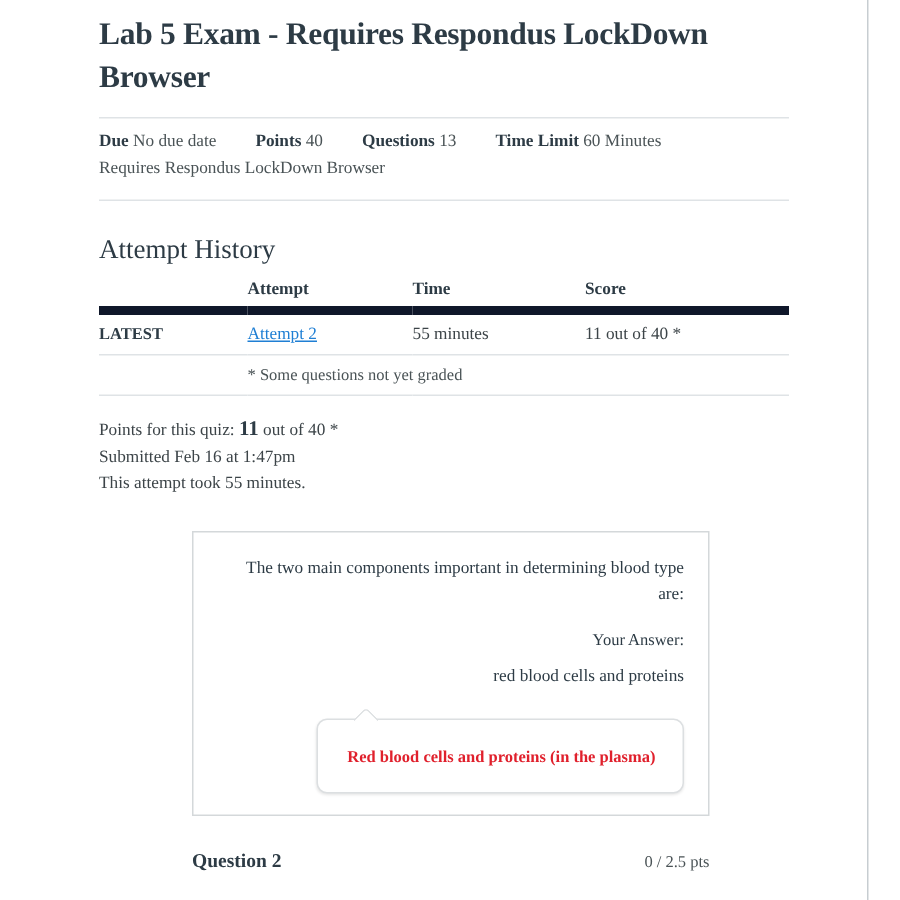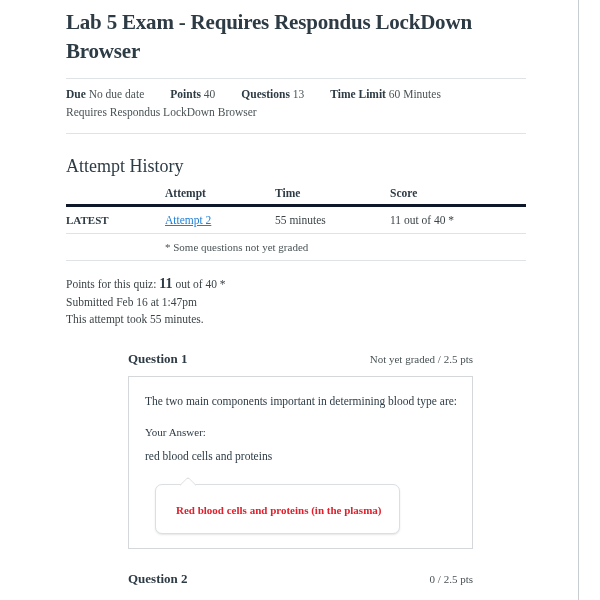--- a/index.html
+++ b/index.html
@@ -79,21 +79,21 @@
     width: 460px;
     margin-top: 10px;
     font-size: 11.5px;
   }
   table.attempts th {
     text-align: left;
     font-weight: bold;
     font-size: 11.5px;
     color: #2d3b45;
     padding: 0 0 5px 0;
-    border-bottom: 3px solid #0f172a;
+    border-bottom: 6px solid #0f172a;
   }
   table.attempts td {
     padding: 7px 0 7px 0;
     border-bottom: 1px solid #dfe3e6;
     color: #3c4448;
     vertical-align: top;
   }
   .col-latest { width: 99px; }
   .col-attempt { width: 110px; }
   .col-time { width: 115px; }
@@ -142,22 +142,23 @@
     font-weight: bold;
     color: #2d3b45;
   }
   .q-points {
     font-size: 11px;
     color: #4a5356;
   }
   .q-body {
     border: 1px solid #d4d8da;
     background: #ffffff;
-    padding: 16px 4px 14px 16px;
+    padding: 16px 16px 14px 16px;
     box-sizing: border-box;
+    text-align: right;
   }
   .q-text {
     font-size: 11.5px;
     line-height: 17px;
     color: #2d3b45;
   }
   .q-youranswer {
     font-size: 11px;
     color: #2d3b45;
     padding-top: 16px;
@@ -244,24 +245,20 @@
       </tbody>
     </table>
 
     <div class="score-block">
       <div><span>Points for this quiz:</span> <span class="score-big">11</span> <span>out of 40 *</span></div>
       <div>Submitted Feb 16 at 1:47pm</div>
       <div>This attempt took 55 minutes.</div>
     </div>
 
     <div class="question">
-      <div class="q-header">
-        <span class="q-name">Question 1</span>
-        <span class="q-points">Not yet graded / 2.5 pts</span>
-      </div>
       <div class="q-body">
         <div class="q-text">The two main components important in determining blood type are:</div>
         <div class="q-youranswer">Your Answer:</div>
         <div class="q-answer">red blood cells and proteins</div>
         <div class="callout-wrap">
           <div class="callout">
             <span class="callout-notch"></span>
             <span class="callout-text">Red blood cells and proteins (in the plasma)</span>
           </div>
         </div>

